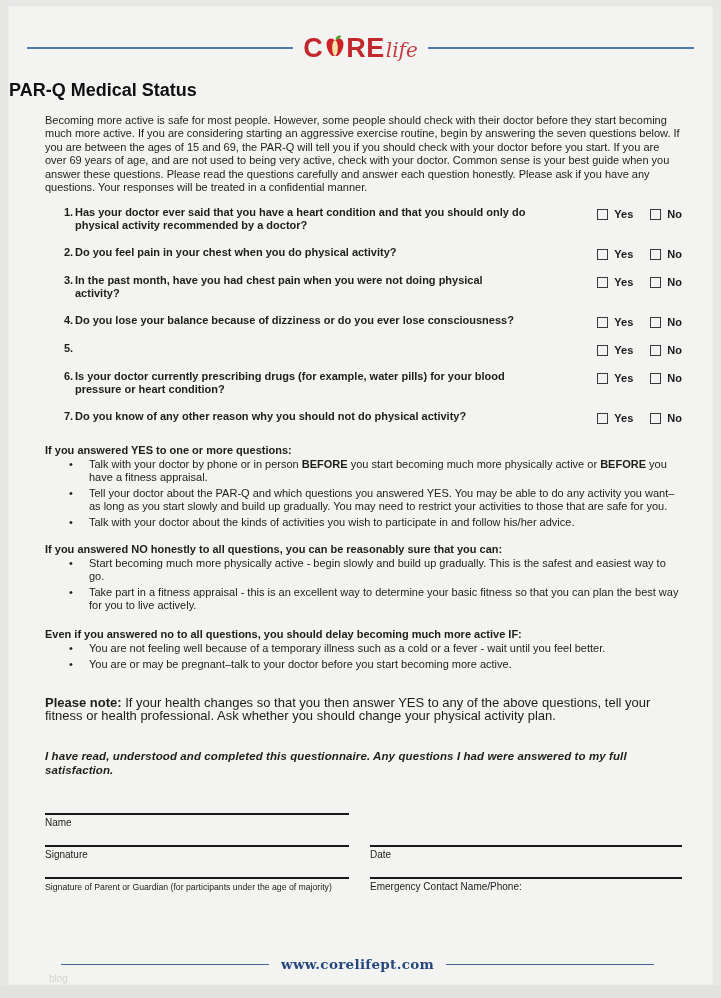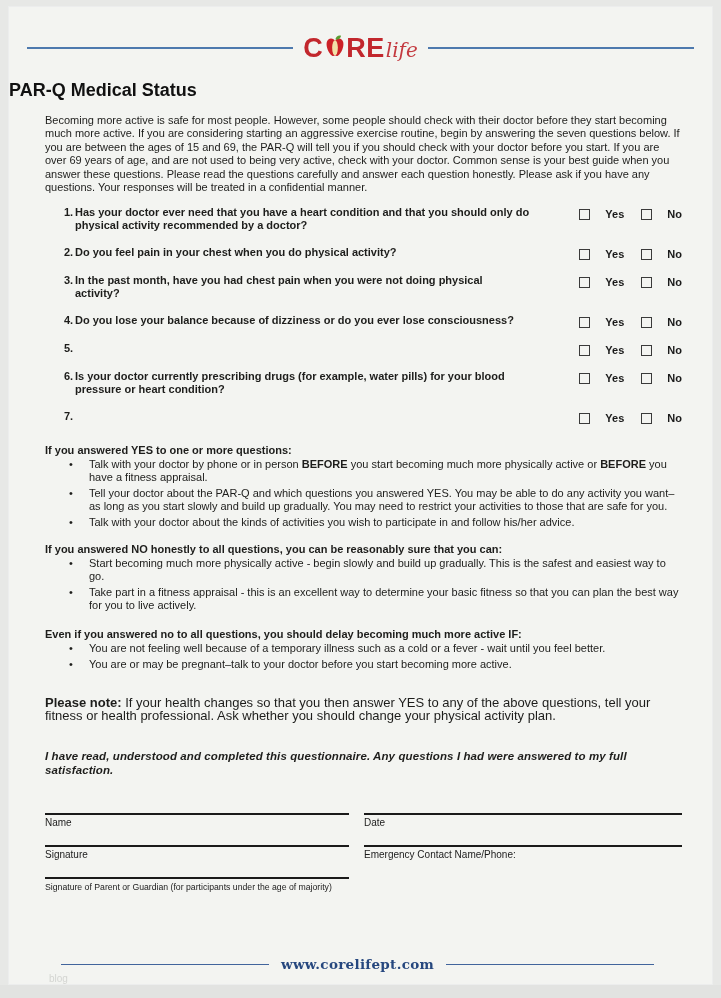--- a/index.html
+++ b/index.html
@@ -40,21 +40,21 @@
   .content { padding: 0 30px 0 36px; }
   .intro { margin-top: 13px; font-size: 11px; line-height: 13.4px; }
   
   .questions { margin-top: 12px; }
   .q-row { display: flex; align-items: flex-start; margin-bottom: 14px; }
   .q-num { width: 30px; padding-left: 19px; flex: none;
            font-size: 11px; font-weight: 600; line-height: 13px; }
   .q-text { width: 455px; flex: none; font-size: 11px; font-weight: 600; line-height: 13px; }
   .q-answers { flex: 1; display: flex; justify-content: flex-end;
                gap: 17px; padding-top: 2px; }
-  .answer { display: flex; align-items: center; gap: 15px; }
+  .answer { display: flex; align-items: center; gap: 6px; }
   .cb { width: 11px; height: 11px; border: 1.5px solid #3a3a3a; background: transparent; flex: none; }
   .cb-label { font-size: 11px; font-weight: 700; color: #1a1a1a; }
   
   .section { margin-top: 0; }
   .sec-head { font-size: 11px; font-weight: 700; line-height: 13px; }
   .section ul { margin-top: 1px; }
   .section li {
     list-style: none; position: relative;
     padding-left: 44px; font-size: 11px; line-height: 13px; margin-bottom: 3px;
   }
@@ -64,21 +64,21 @@
   }
   .b { font-weight: 700; }
   .mt20 { margin-top: 20px; } .mt14 { margin-top: 14px; }
   .mt16 { margin-top: 16px; }
   .note { margin-top: 25px; font-size: 13px; line-height: 13px; }
   .statement {
     margin-top: 27px; font-size: 11.5px; font-weight: 700; font-style: italic;
     line-height: 14px; letter-spacing: 0.1px;
   }
   
-  .sig-grid { margin-top: 36px; display: flex; gap: 15px; }
+  .sig-grid { margin-top: 36px; display: flex; gap: 21px; align-items: flex-end; }
   .sig-col-left { width: 304px; flex: none; }
   .sig-col-right { width: 290px; flex: 1; }
   .sig-field { border-top: 2px solid #1a1a1a; padding-top: 2px; margin-bottom: 16px; }
   .sig-label { font-size: 10px; line-height: 12px; color: #1c1c1c; }
   .sig-label.small { font-size: 8.7px; }
   
   .watermark {
     position: absolute; left: 40px; top: 938px;
     font-size: 10px; color: #d4d5d2; margin-top: 28px;
   }
@@ -117,21 +117,21 @@
     <h1 class="doc-title">PAR-Q Medical Status</h1>
 
     <div class="content">
 
       <p class="intro">Becoming more active is safe for most people. However, some people should check with their doctor before they start becoming much more active. If you are considering starting an aggressive exercise routine, begin by answering the seven questions below. If you are between the ages of 15 and 69, the PAR-Q will tell you if you should check with your doctor before you start. If you are over 69 years of age, and are not used to being very active, check with your doctor. Common sense is your best guide when you answer these questions. Please read the questions carefully and answer each question honestly. Please ask if you have any questions. Your responses will be treated in a confidential manner.</p>
 
       <div class="questions">
 
         <div class="q-row">
           <div class="q-num">1.</div>
-          <div class="q-text">Has your doctor ever need that you have a heart condition and that you should only do physical activity recommended by a doctor?</div>
+          <div class="q-text">Has your doctor ever said that you have a heart condition and that you should only do physical activity recommended by a doctor?</div>
           <div class="q-answers">
             <span class="answer">
                 <span class="cb"></span>
                 <span class="cb-label">Yes</span>
               </span>
             <span class="answer">
                 <span class="cb"></span>
                 <span class="cb-label">No</span>
               </span>
           </div>
@@ -206,20 +206,21 @@
               </span>
             <span class="answer">
                 <span class="cb"></span>
                 <span class="cb-label">No</span>
               </span>
           </div>
         </div>
 
         <div class="q-row">
           <div class="q-num">7.</div>
+          <div class="q-text">Do you know of any other reason why you should not do physical activity?</div>
           <div class="q-answers">
             <span class="answer">
                 <span class="cb"></span>
                 <span class="cb-label">Yes</span>
               </span>
             <span class="answer">
                 <span class="cb"></span>
                 <span class="cb-label">No</span>
               </span>
           </div>

